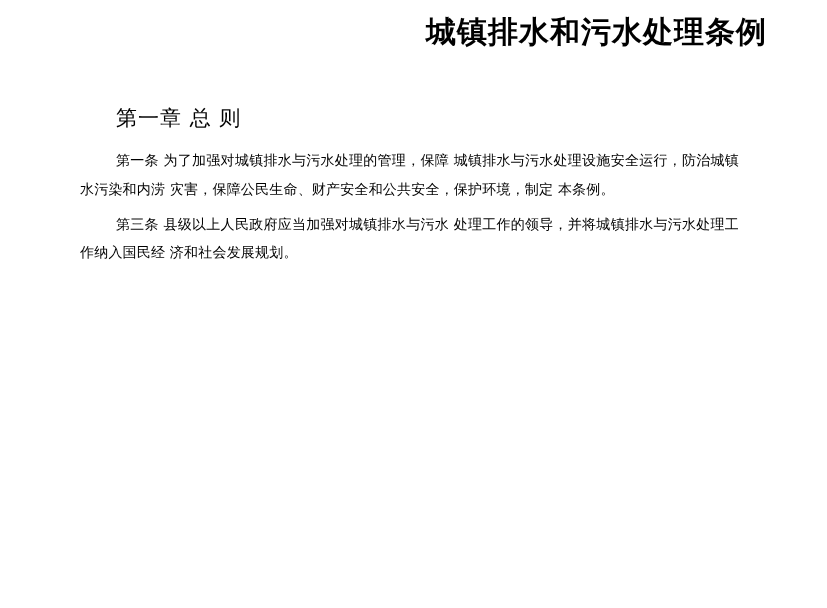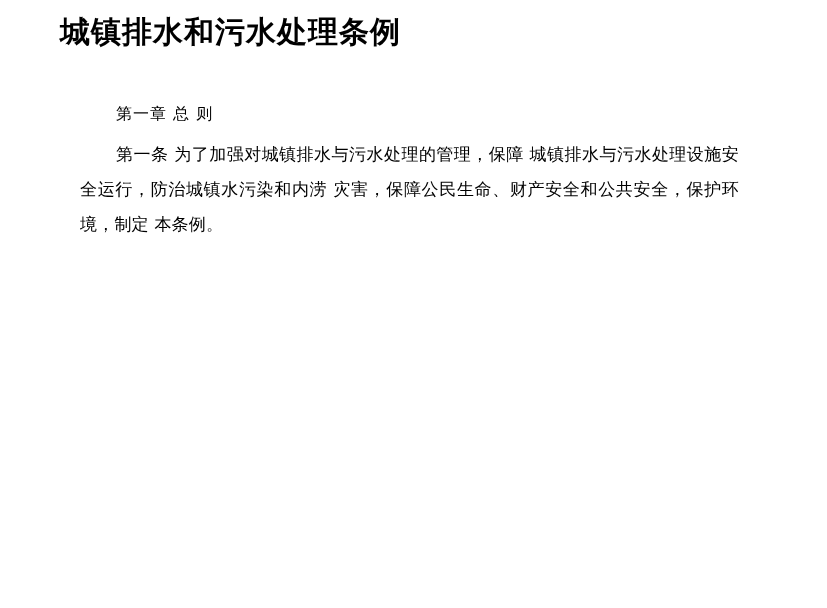--- a/index.html
+++ b/index.html
@@ -15,42 +15,42 @@
     overflow: hidden;
   }
   .page {
     width: 827px;
     height: 608px;
     box-sizing: border-box;
     padding: 0;
     position: relative;
   }
   .doc-title {
-    text-align: left;
+    text-align: right;
     font-size: 30px;
     font-weight: 700;
     letter-spacing: 1px;
     margin: 12px 0 0 0;
     padding: 0 60px;
     line-height: 1.35;
     font-family: "DejaVu Sans", "Liberation Sans", sans-serif;
   }
   .body-block {
     margin-top: 46px;
     padding: 0 88px 0 80px;
   }
   .chapter-heading {
-    font-size: 16px;
+    font-size: 21px;
     line-height: 1.9;
     text-indent: 36px;
     margin: 0 0 8px 0;
     letter-spacing: 1px;
   }
   .article {
-    font-size: 17px;
+    font-size: 14px;
     line-height: 2.05;
     text-indent: 36px;
     margin: 0 0 6px 0;
     text-align: justify;
     text-justify: inter-ideograph;
     letter-spacing: 0.2px;
   }
 </style>
 </head>
 <body>
@@ -59,15 +59,16 @@
 
   <h1 class="doc-title">城镇排水和污水处理条例</h1>
 
   <div class="body-block">
 
     <p class="chapter-heading">第一章  总  则</p>
 
     <p class="article">第一条  为了加强对城镇排水与污水处理的管理，保障  城镇排水与污水处理设施安全运行，防治城镇水污染和内涝  灾害，保障公民生命、财产安全和公共安全，保护环境，制定  本条例。</p>
 
 
+    <p class="article">第三条  县级以上人民政府应当加强对城镇排水与污水  处理工作的领导，并将城镇排水与污水处理工作纳入国民经  济和社会发展规划。</p>
 
   </div>
 </div>
 
 </body></html>

